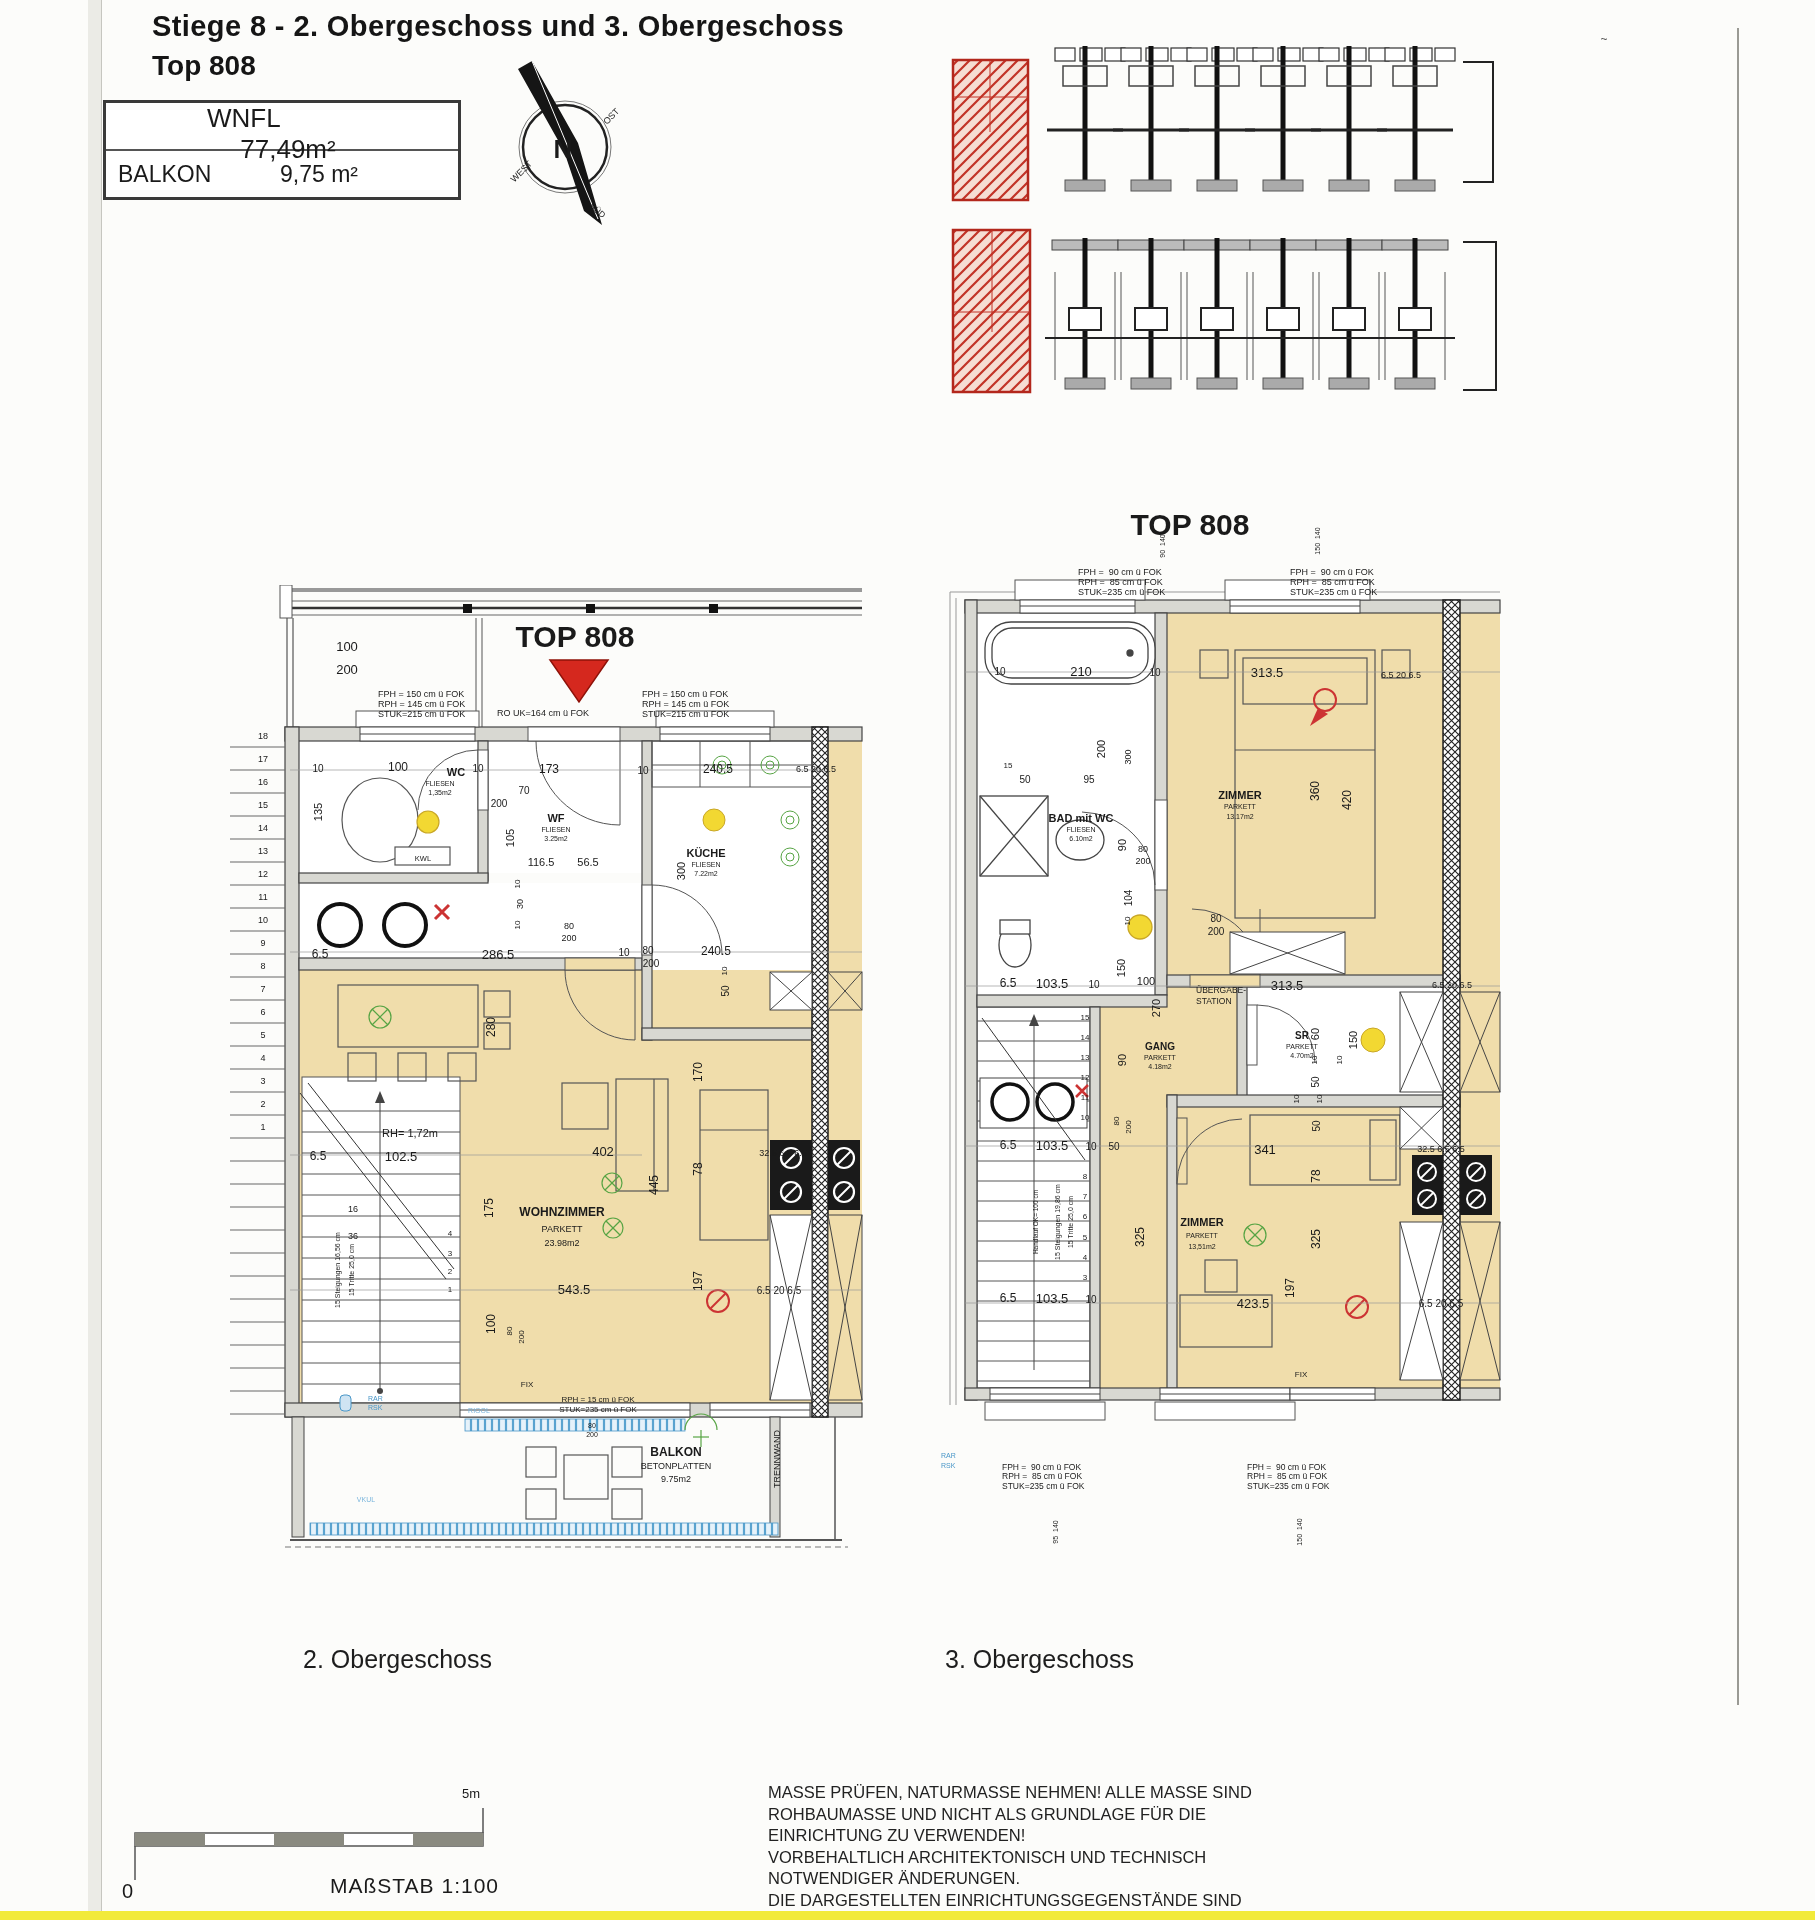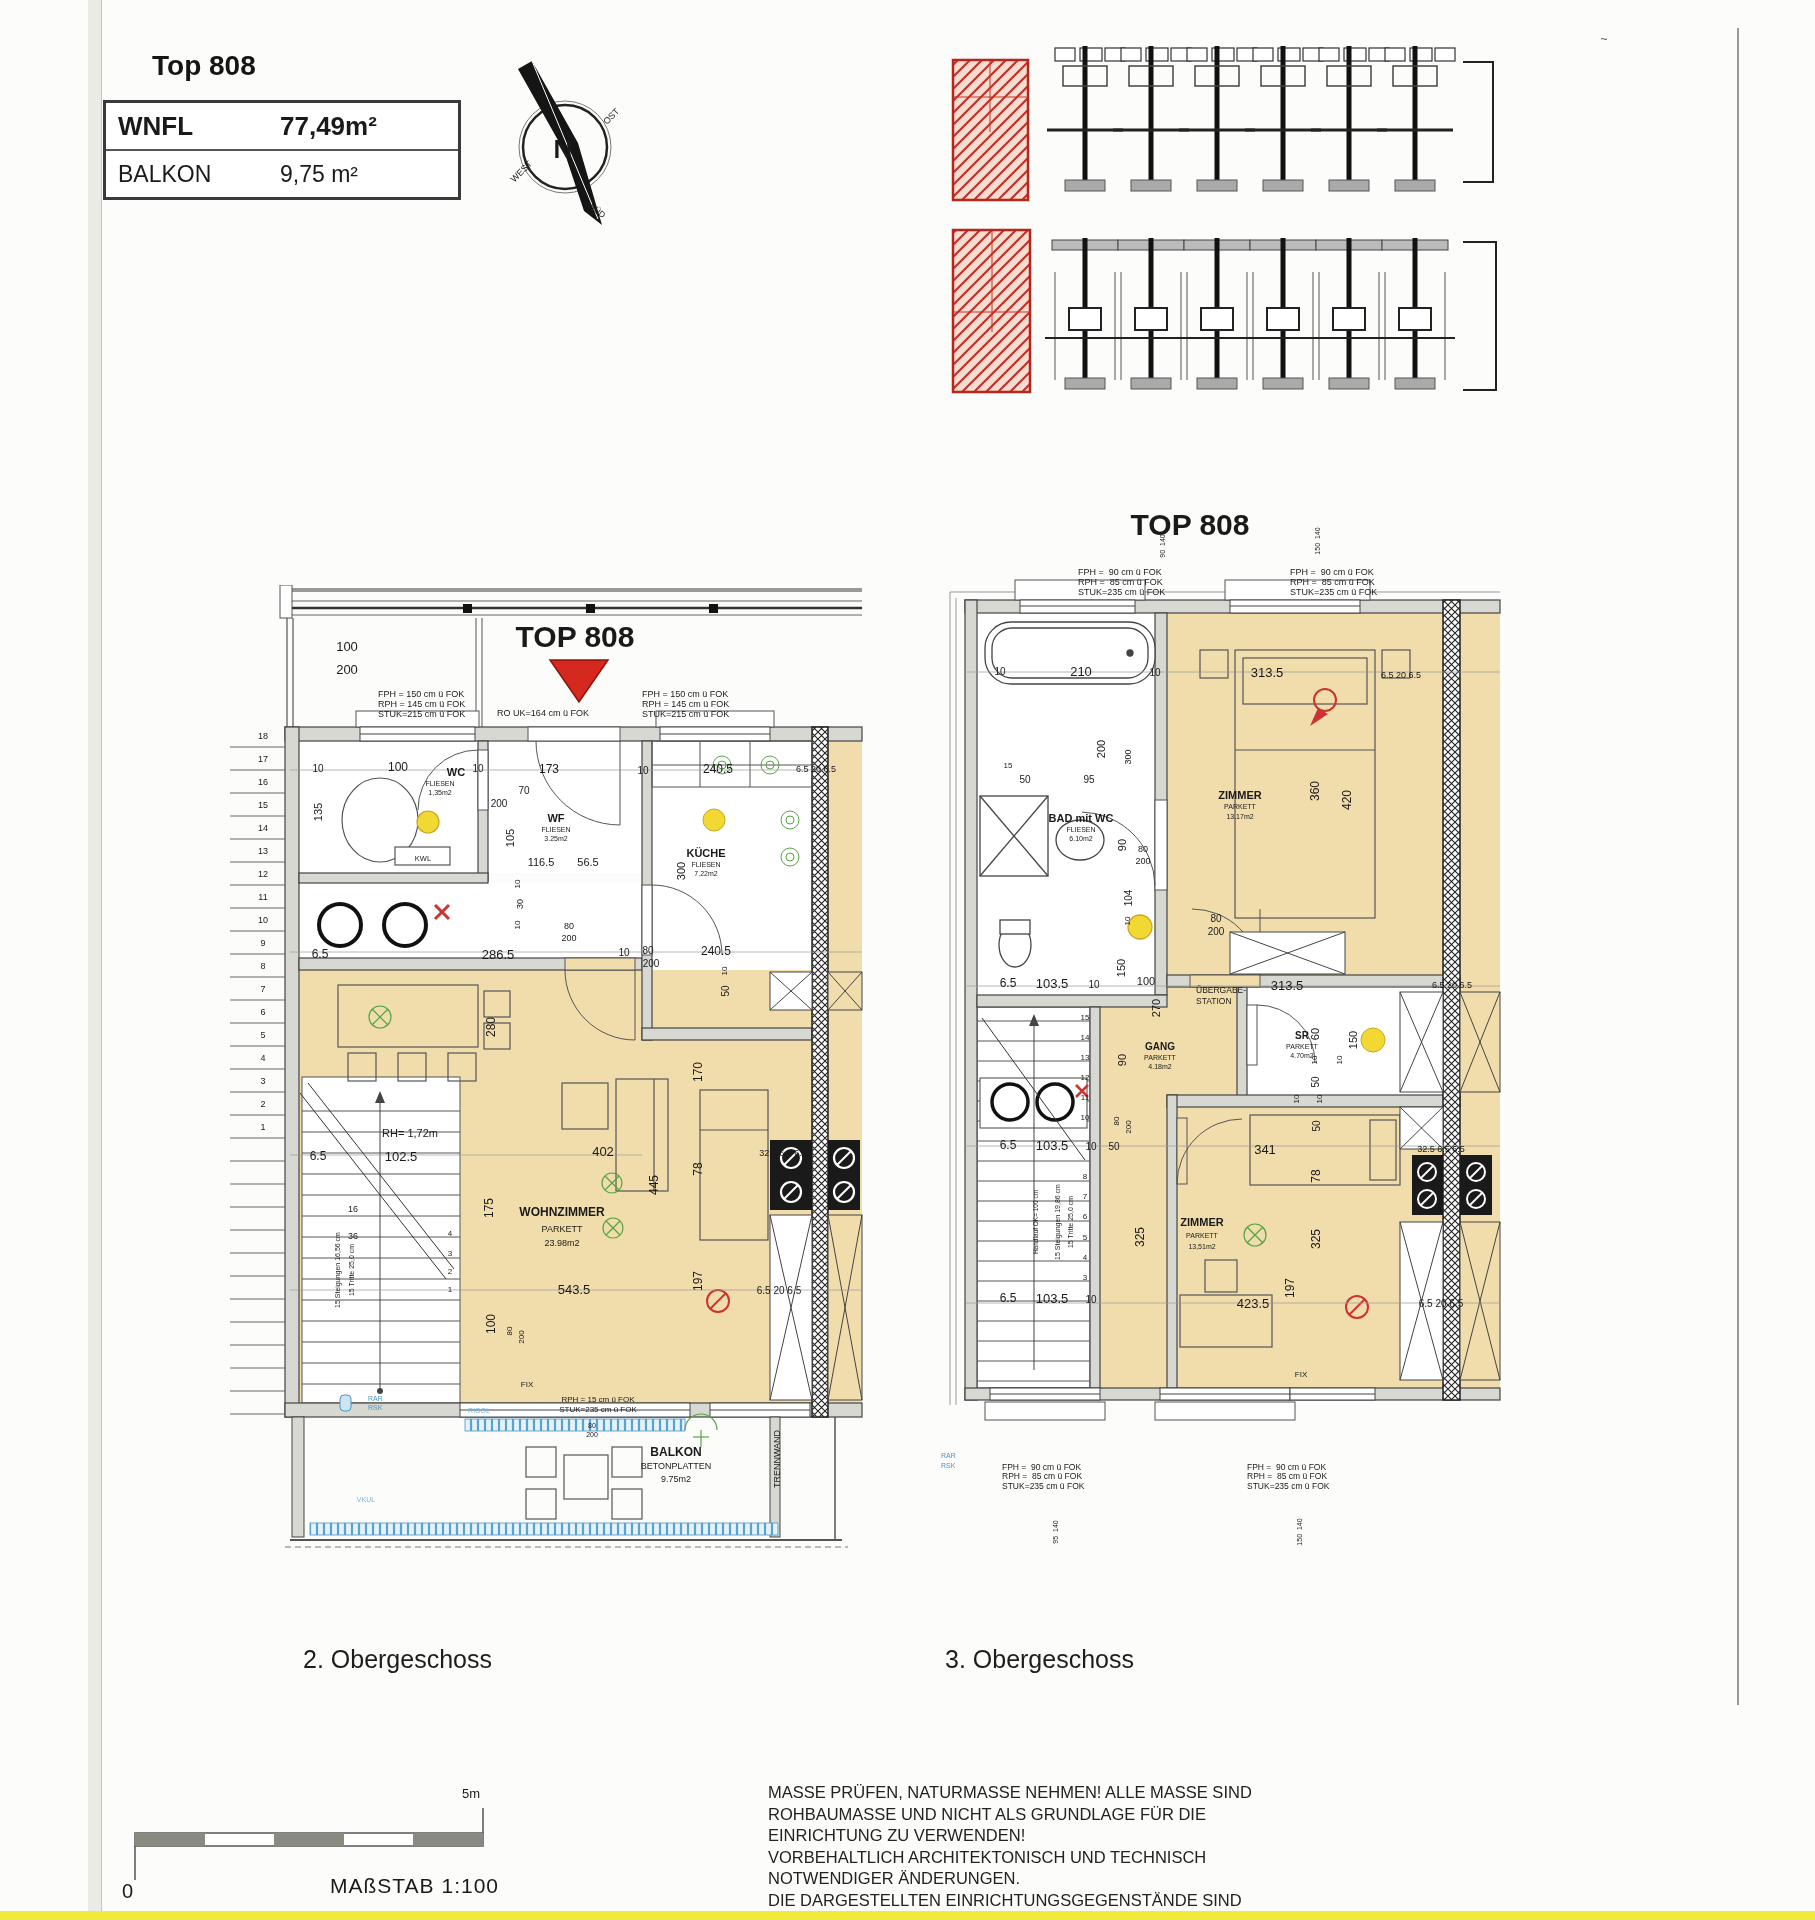--- a/index.html
+++ b/index.html
@@ -5,41 +5,42 @@
   html,body{margin:0;padding:0;background:#888;}
   .page{position:relative;width:1815px;height:1920px;background:#fcfcfa;overflow:hidden;
         font-family:"Liberation Sans",sans-serif;color:#1a1a1a;}
   .edge-strip{position:absolute;left:88px;top:0;width:13px;height:100%;background:#ebebe6;border-right:1px solid #c6c6c0;}
   .right-line{position:absolute;left:1737px;top:28px;width:2px;height:1677px;background:#9a9a94;}
   .yellow-strip{position:absolute;left:0;right:0;bottom:0;height:9px;background:#f2ea3a;}
   .title1{position:absolute;left:152px;top:10px;font-size:29px;font-weight:700;letter-spacing:.4px;color:#151515;white-space:nowrap;}
   .title2{position:absolute;left:152px;top:50px;font-size:28px;font-weight:700;color:#151515;}
   .info-table{position:absolute;left:103px;top:100px;width:352px;border:3px solid #3a3a3a;background:#fff;}
   .info-row{display:flex;align-items:center;height:46px;padding:0 12px;}
-  .info-row.first{border-bottom:2px solid #555;font-weight:700;font-size:26px;}
+  .info-row.first{border-bottom:2px solid #555;font-weight:400;font-size:26px;flex-direction:column;}
   .info-row.second{font-size:23px;}
   .info-label{width:150px;}
   .info-value{flex:1;padding-left:12px;}
   .abs{position:absolute;}
   .lbl{position:absolute;white-space:pre;color:#1a1a1a;line-height:1.1;text-align:center;}
   .floor-label{position:absolute;font-size:25px;color:#1d1d1d;white-space:nowrap;}
   .disclaimer{position:absolute;left:768px;top:1782px;width:520px;font-size:16.5px;line-height:21.5px;
               color:#222;white-space:pre-line;font-weight:500;}
   .sb-zero{position:absolute;left:122px;top:1880px;font-size:20px;}
   .sb-five{position:absolute;left:462px;top:1786px;font-size:13px;}
   .sb-caption{position:absolute;left:330px;top:1874px;font-size:21px;letter-spacing:1px;}
 </style>
 </head>
 <body>
 
 <div class="page">
 
   <div class="edge-strip"></div>
   <div class="right-line"></div>
 
+  <div class="title1">Stiege 8 - 2. Obergeschoss und 3. Obergeschoss</div>
   <div class="title2">Top 808</div>
 
   <div class="info-table">
     <div class="info-row first">
       <div class="info-label">WNFL</div>
       <div class="info-value">77,49m²</div>
     </div>
     <div class="info-row second">
       <div class="info-label">BALKON</div>
       <div class="info-value">9,75 m²</div>

